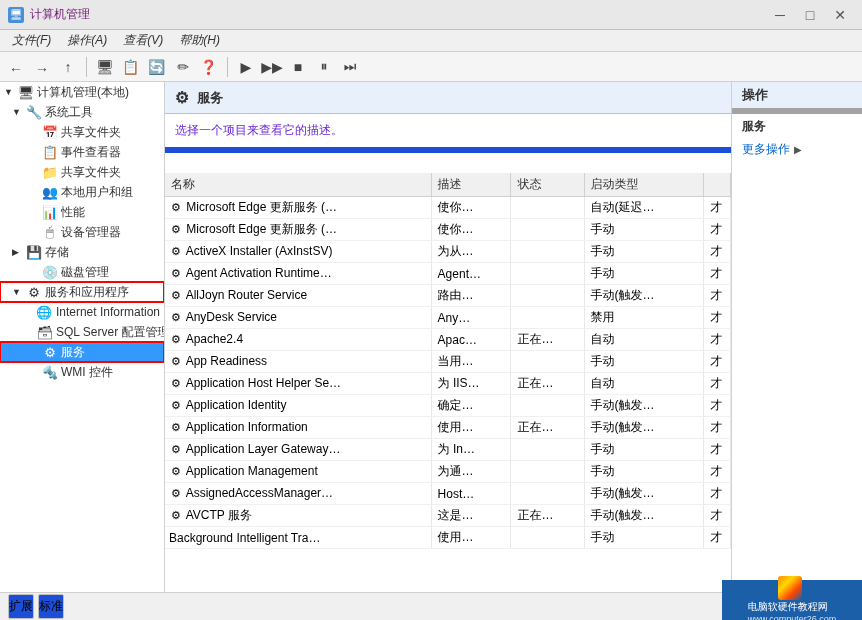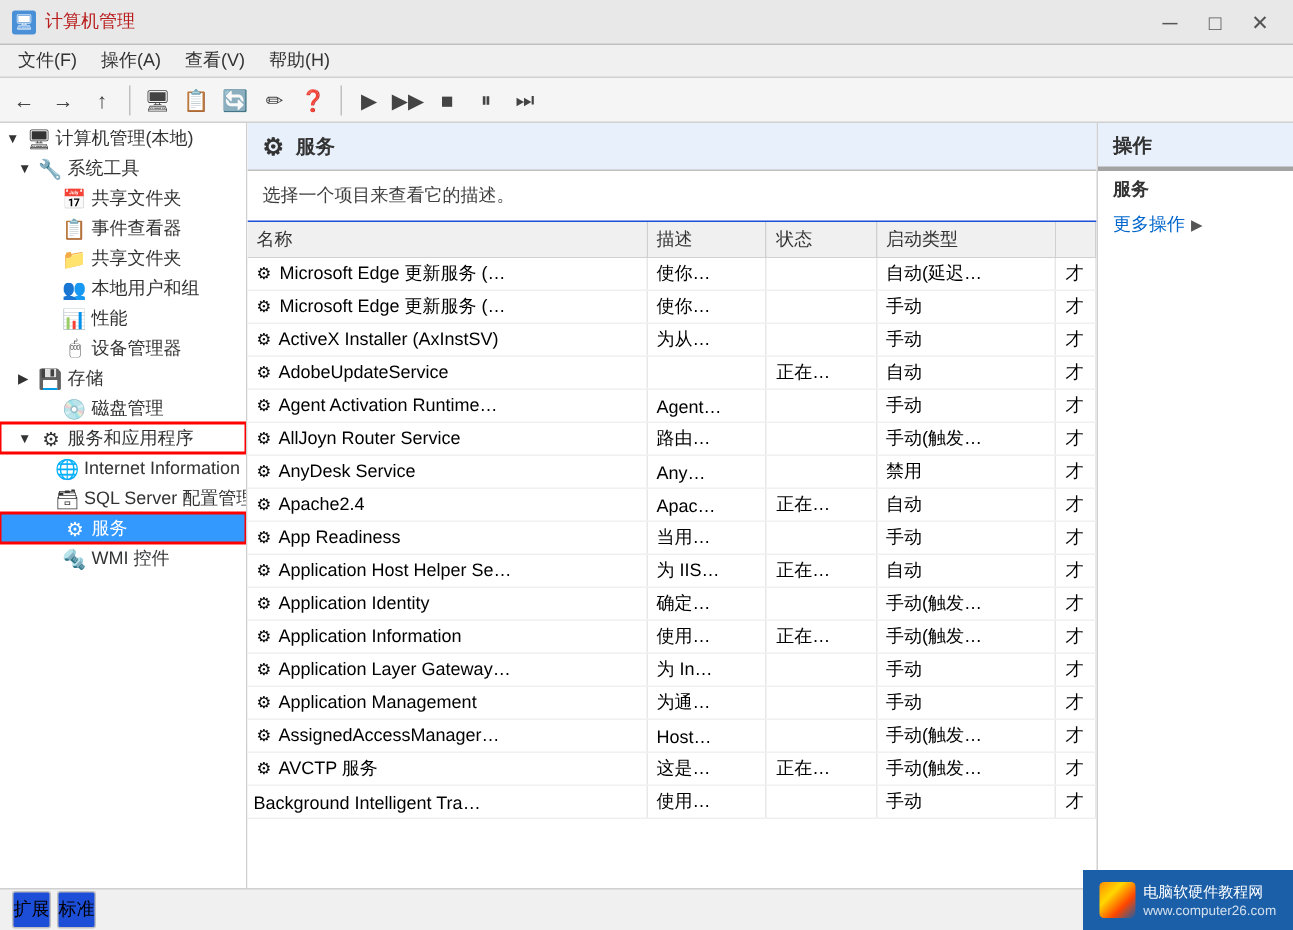--- a/index.html
+++ b/index.html
@@ -27,21 +27,21 @@
       align-items: center;
       gap: 6px;
     }
     .title-bar-icon {
       width: 16px; height: 16px;
       background: #4a90d9;
       border-radius: 2px;
       display: flex; align-items: center; justify-content: center;
       font-size: 10px; color: white;
     }
-    .title-bar-title { font-size: 12px; color: #b91c1c; }
+    .title-bar-title { font-size: 12px; color: #701a75; }
     .title-bar-controls {
       display: flex; gap: 2px;
     }
     .title-btn {
       width: 28px; height: 20px;
       border: none; background: transparent;
       cursor: pointer; font-size: 14px;
       display: flex; align-items: center; justify-content: center;
       color: #555;
     }
@@ -54,21 +54,21 @@
       height: 22px;
       align-items: center;
       padding: 0 4px;
     }
     .menu-item {
       padding: 2px 8px;
       cursor: pointer;
       font-size: 12px;
       color: #333;
       height: 100%;
-      display: flex; align-items: center;
+      display: flex; align-items: center; font-style: italic;
     }
 
     
     .toolbar {
       background: #f5f5f5;
       border-bottom: 1px solid #d0d0d0;
       display: flex;
       align-items: center;
       height: 30px;
       padding: 0 4px;
@@ -145,29 +145,30 @@
       font-size: 13px;
       font-weight: bold;
       color: #333;
       display: flex;
       align-items: center;
       gap: 8px;
       height: 32px;
     }
     .panel-desc {
       padding: 8px 10px;
-      color: #404040;
-      font-size: 12px;
-      border-bottom: 1px solid #1d4ed8;
+      color: #6d28d9;
+      font-size: 12px;
+      border-bottom: 6px solid #1d4ed8;
     }
 
     
     .services-area {
       flex: 1;
       overflow: auto;
+      margin-top: 20px;
     }
     .services-table {
       width: 100%;
       border-collapse: collapse;
       font-size: 12px;
     }
     .services-table thead th {
       background: #f0f0f0;
       border-bottom: 1px solid #d0d0d0;
       border-right: 1px solid #d0d0d0;
@@ -205,21 +206,21 @@
 
     
     .right-panel {
       width: 130px;
       background: white;
       display: flex;
       flex-direction: column;
     }
     .actions-header {
       background: #e8f0fb;
-      border-bottom: 3px solid #a3a3a3;
+      border-bottom: 6px solid #a3a3a3;
       padding: 6px 10px;
       font-size: 13px;
       font-weight: bold;
       color: #333;
       height: 32px;
       display: flex;
       align-items: center;
     }
     .action-item {
       padding: 4px 10px;
@@ -267,20 +268,21 @@
       right: 0;
       width: 140px;
       height: 40px;
       background: #1a5fa8;
       display: flex;
       align-items: center;
       justify-content: center;
       color: white;
       font-size: 10px;
       z-index: 9999;
+      flex-direction: column;
     }
     .watermark-icon {
       width: 24px; height: 24px;
       background: linear-gradient(135deg, #ff8c00, #ffd700, #ff4500, #1a5fa8);
       border-radius: 3px;
       margin-right: 5px;
       flex-shrink: 0;
     }
 
     .red-border { outline: 2px solid red; outline-offset: -1px; }
@@ -450,30 +452,20 @@
       ActiveX Installer (AxInstSV)
     </td>
     <td>为从…</td>
     <td></td>
     <td>手动</td>
     <td>才</td>
   </tr>
             <tr>
     <td>
       <span class="svc-icon-img">⚙</span>
-      AdobeUpdateService
-    </td>
-    <td></td>
-    <td>正在…</td>
-    <td>自动</td>
-    <td>才</td>
-  </tr>
-            <tr>
-    <td>
-      <span class="svc-icon-img">⚙</span>
       Agent Activation Runtime…
     </td>
     <td>Agent…</td>
     <td></td>
     <td>手动</td>
     <td>才</td>
   </tr>
             <tr>
     <td>
       <span class="svc-icon-img">⚙</span>

